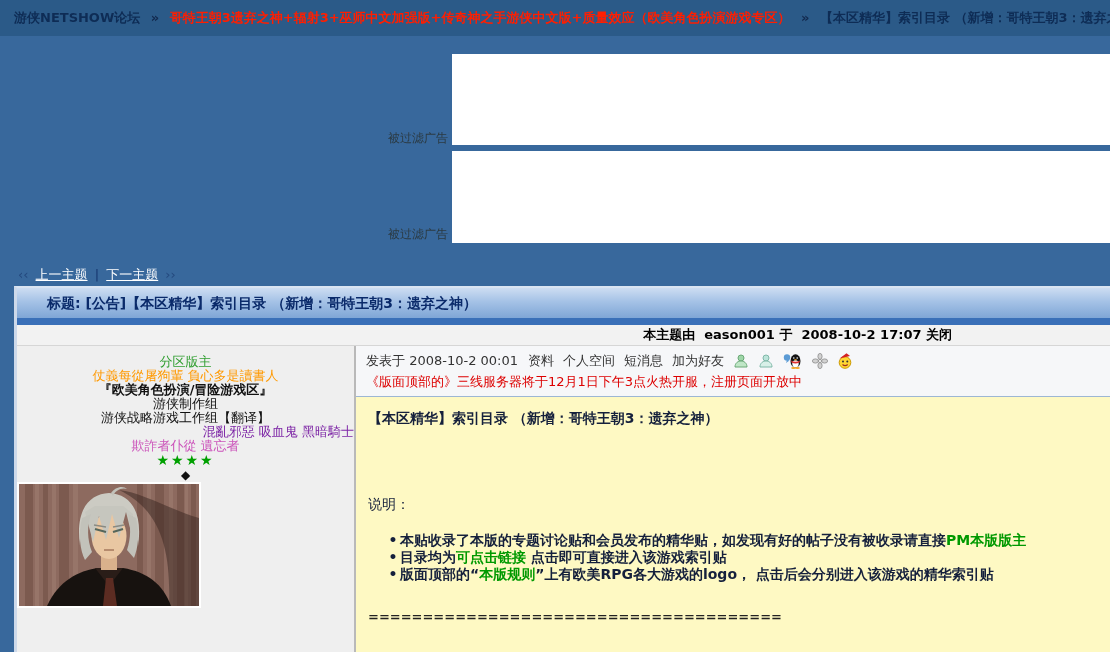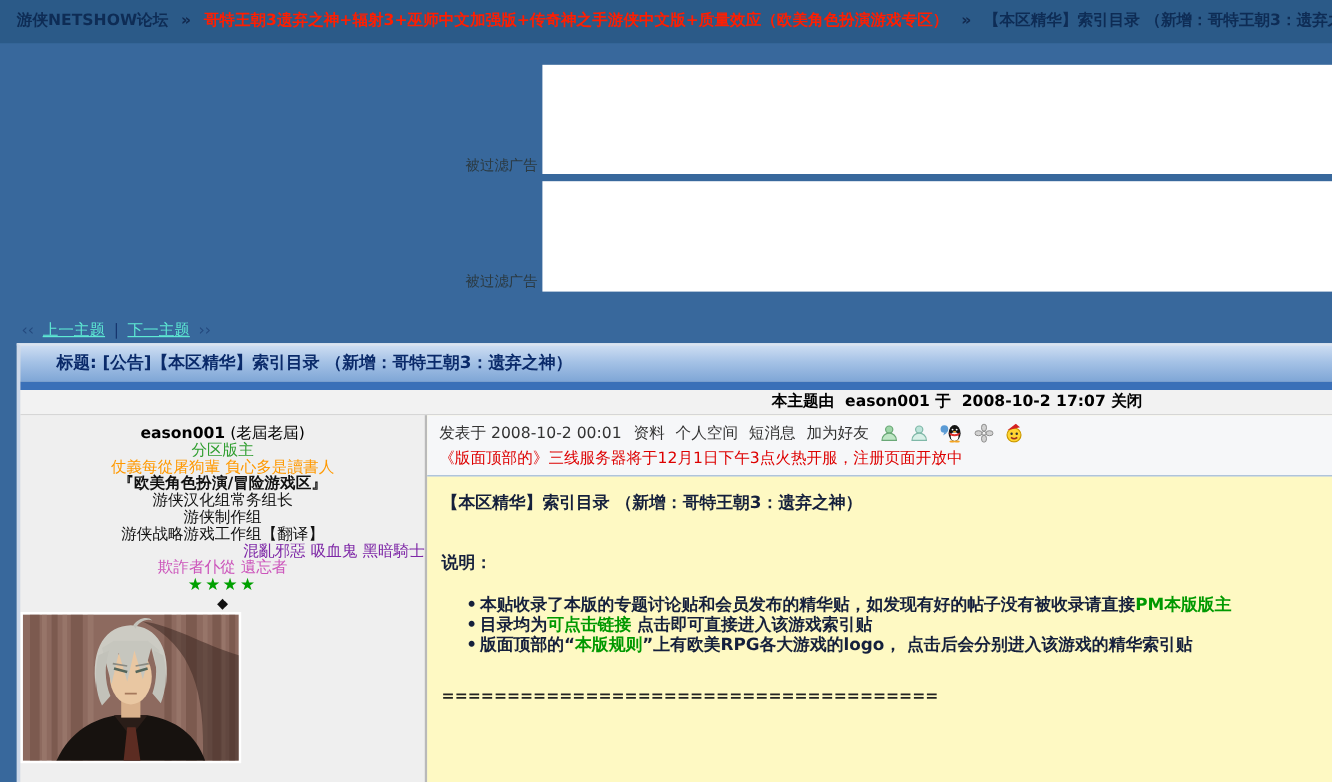--- a/index.html
+++ b/index.html
@@ -17,21 +17,21 @@
   
   .ad-box{position:absolute;left:452px;width:658px;background:#ffffff;}
   .ad1{top:54px;height:91px;}
   .ad2{top:151px;height:92px;}
   .ad-label{position:absolute;right:662px;font-size:12px;color:#2b3a42;white-space:nowrap;}
   .ad-label1{top:130px;}
   .ad-label2{top:226px;}
 
   
   .thread-nav{position:absolute;left:18px;top:266px;font-size:13px;color:#16356e;white-space:nowrap;}
-  .thread-nav a{color:#5eead4;text-decoration:underline;cursor:pointer;margin:0 3px;}
+  .thread-nav a{color:#ffffff;text-decoration:underline;cursor:pointer;margin:0 3px;}
   .nav-sym{color:#24497e;}
 
   
   .main-box{position:absolute;left:14px;top:286px;width:1096px;height:418px;
             border-top:2px solid #d9e4f2;border-left:3px solid #cdd9ea;box-sizing:border-box;
             display:flex;flex-direction:column;background:#e2e2e2;}
   .title-bar{height:30px;flex:0 0 30px;background:linear-gradient(180deg,#cdddf2 0%,#a5c2e6 45%,#7fa6d6 100%);
              color:#0a2a6a;font-weight:bold;font-size:14px;line-height:30px;padding-left:30px;white-space:nowrap;}
   .band{height:7px;flex:0 0 7px;background:#3a70b8;}
   .notice-row{height:20px;flex:0 0 20px;background:#f2f2f2;border-bottom:1px solid #d6d6d6;
@@ -60,21 +60,21 @@
   .content{flex:1;background:#fef9c3;display:flex;flex-direction:column;min-width:0;}
   .meta{background:#f6f7f9;border-bottom:1px solid #9db7d4;padding:6px 0 5px 10px;flex:0 0 auto;}
   .meta-row1{display:flex;align-items:center;font-size:13px;color:#333;white-space:nowrap;}
   .meta-posted{margin-right:10px;}
   .meta-row1 a{color:#333;text-decoration:none;margin-right:9px;cursor:pointer;}
   .meta-icons{margin-left:auto;margin-right:318px;display:flex;gap:9px;align-items:center;}
   .meta-icons span{display:inline-flex;cursor:pointer;}
   .meta-row2{color:#dd0000;font-size:13px;margin-top:3px;white-space:nowrap;cursor:pointer;}
   .body{padding:13px 12px;font-size:14px;color:#15203c;}
   .body-title{font-weight:bold;white-space:nowrap;}
-  .body-intro{font-weight:bold;margin-top:32px;}
+  .body-intro{font-weight:normal;margin-top:68px;}
   .bullets{margin:18px 0 0 18px;padding:0;list-style:none;font-weight:bold;line-height:17px;}
   .bullets li{white-space:nowrap;}
   .b-dot{display:inline-block;width:14px;text-align:center;}
   .g-link{color:#009900;text-decoration:none;cursor:pointer;}
   .sep-line{margin-top:26px;font-weight:bold;font-size:13px;color:#222;white-space:nowrap;}
 </style>
 </head>
 <body>
 
 <div id="screen">
@@ -103,28 +103,23 @@
   <div class="main-box">
     <div class="title-bar">
       <span>标题: [公告]【本区精华】索引目录 （新增：哥特王朝3：遗弃之神）</span>
     </div>
     <div class="band"></div>
     <div class="notice-row">本主题由  eason001 于  2008-10-2 17:07 关闭</div>
 
     <div class="content-row">
 
       <div class="sidebar">
-        <div class="u-name">
-          <b>eason001</b>
-          <span>(老屆老屆)</span>
-        </div>
         <div class="u-role">分区版主</div>
         <div class="u-motto">仗義每從屠狗輩 負心多是讀書人</div>
         <div class="u-title-b">『欧美角色扮演/冒险游戏区』</div>
-        <div class="u-title">游侠汉化组常务组长</div>
         <div class="u-title">游侠制作组</div>
         <div class="u-title">游侠战略游戏工作组【翻译】</div>
         <div class="u-purple">混亂邪惡 吸血鬼 黑暗騎士</div>
         <div class="u-pink">欺詐者仆從 遺忘者</div>
         <div class="u-stars">★★★★</div>
         <div class="u-diamond">◆</div>
 
         <div class="avatar-frame">
           <svg width="180" height="122" viewBox="0 0 180 122">
             <rect width="180" height="122" fill="#8d6a5f"></rect>

